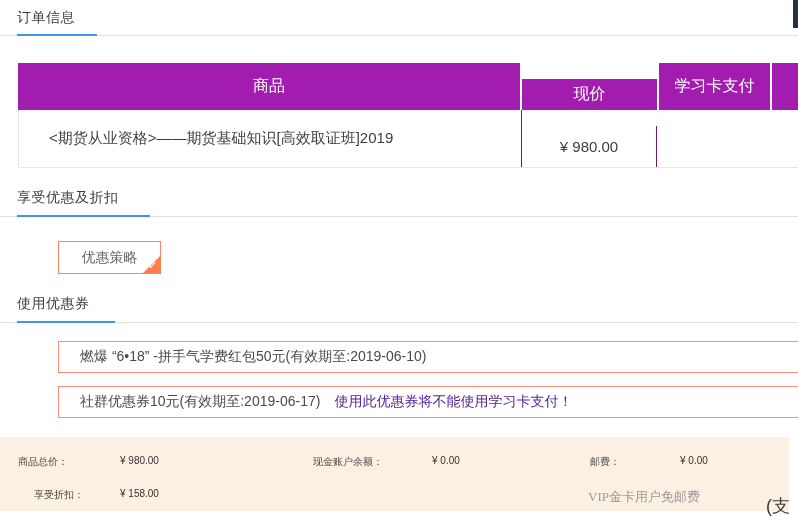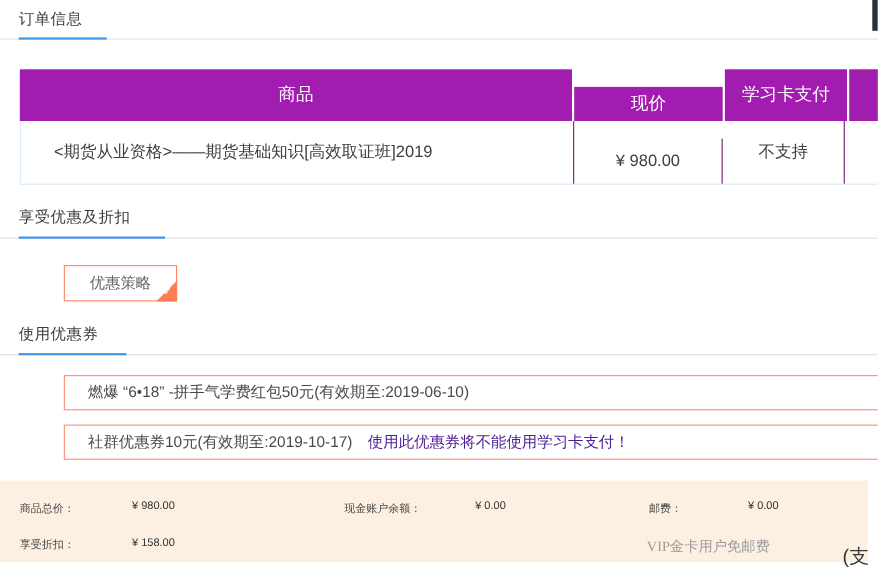--- a/index.html
+++ b/index.html
@@ -113,21 +113,20 @@
 <div class="order-table">
   <div class="t-header">
     <div class="cell c-product">商品</div>
     <div class="cell c-price">现价</div>
     <div class="cell c-card">学习卡支付</div>
     <div class="cell c-rest"></div>
   </div>
   <div class="t-row">
     <div class="cell c-product">&lt;期货从业资格&gt;——期货基础知识[高效取证班]2019</div>
     <div class="cell c-price">¥ 980.00</div>
-    <div class="cell c-card">不支持</div>
     <div class="cell c-rest" style="border-right:none"></div>
   </div>
 </div>
 
 <div class="section-title" style="top:189px">享受优惠及折扣</div>
 <div class="divider" style="top:216px">
   <span class="accent" style="width:133px"></span>
 </div>
 
 <div class="strategy-btn">
@@ -139,32 +138,32 @@
 
 <div class="section-title" style="top:295px">使用优惠券</div>
 <div class="divider" style="top:322px">
   <span class="accent" style="width:98px"></span>
 </div>
 
 <div class="coupon" style="top:341px">
   <span>燃爆 “6•18” -拼手气学费红包50元(有效期至:2019-06-10)</span>
 </div>
 <div class="coupon" style="top:386px">
-  <span>社群优惠券10元(有效期至:2019-10-17)</span>
+  <span>社群优惠券10元(有效期至:2019-06-17)</span>
   <span class="warning">使用此优惠券将不能使用学习卡支付！</span>
 </div>
 
 <div class="summary">
   <span class="s-label row1" style="left:18px">商品总价：</span>
   <span class="s-value row1" style="left:120px">¥ 980.00</span>
   <span class="s-label row1" style="left:313px">现金账户余额：</span>
   <span class="s-value row1" style="left:432px">¥ 0.00</span>
   <span class="s-label row1" style="left:590px">邮费：</span>
   <span class="s-value row1" style="left:680px">¥ 0.00</span>
 
-  <span class="s-label row2" style="left:18px">享受折扣：</span>
+  <span class="s-label row2" style="left:34px">享受折扣：</span>
   <span class="s-value row2" style="left:120px">¥ 158.00</span>
   <span class="s-label row2 vip-note" style="left:588px">VIP金卡用户免邮费</span>
 </div>
 
 <div class="partial-text">(支</div>
 
 <div class="corner-widget"></div>
 
 </body></html>

